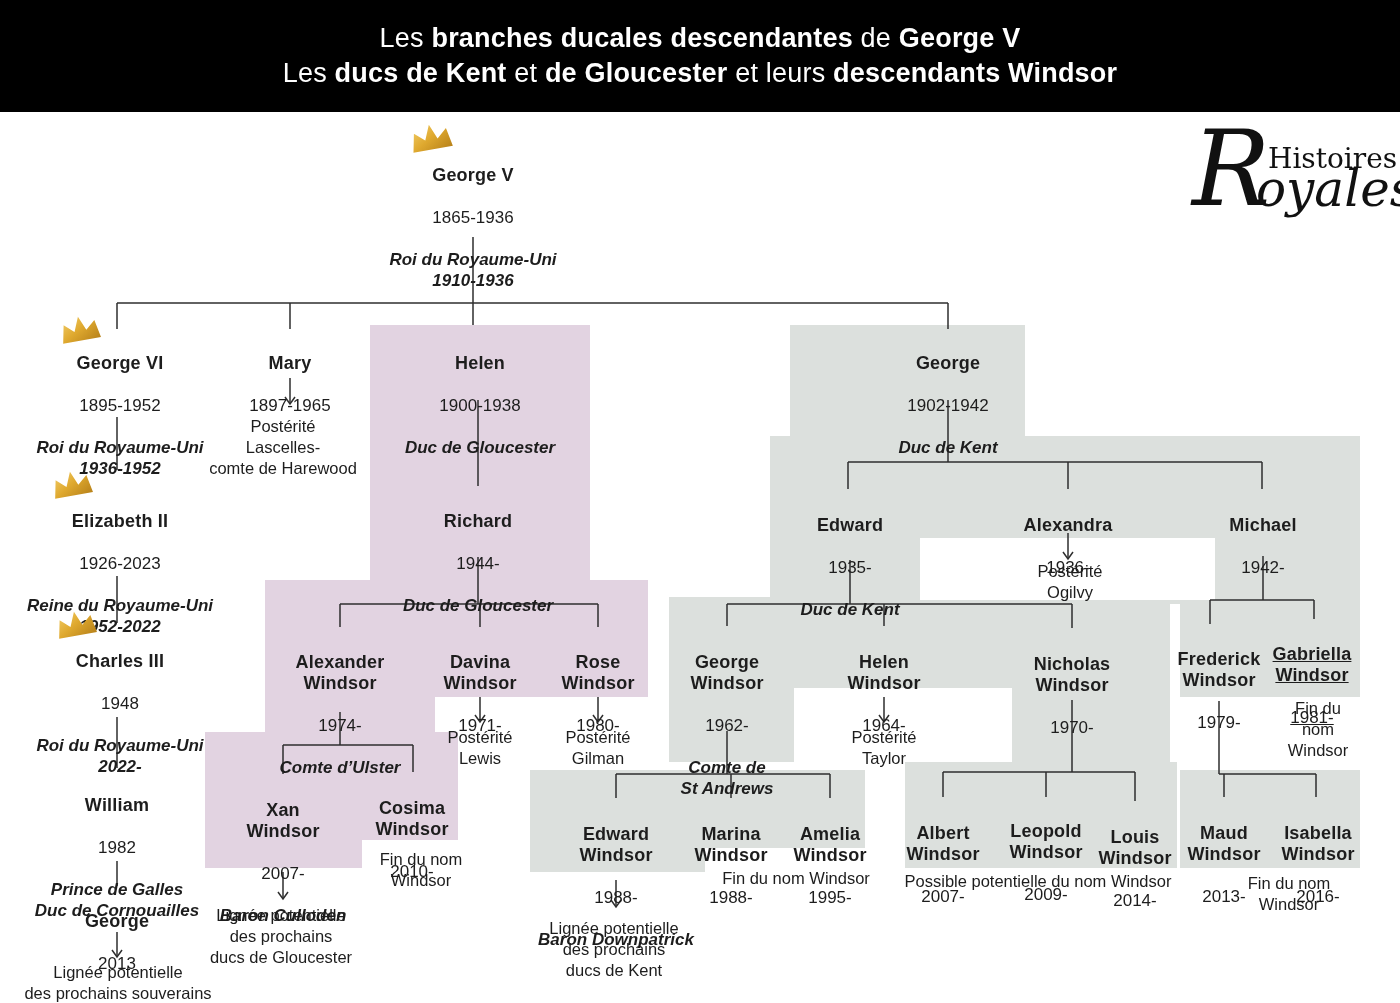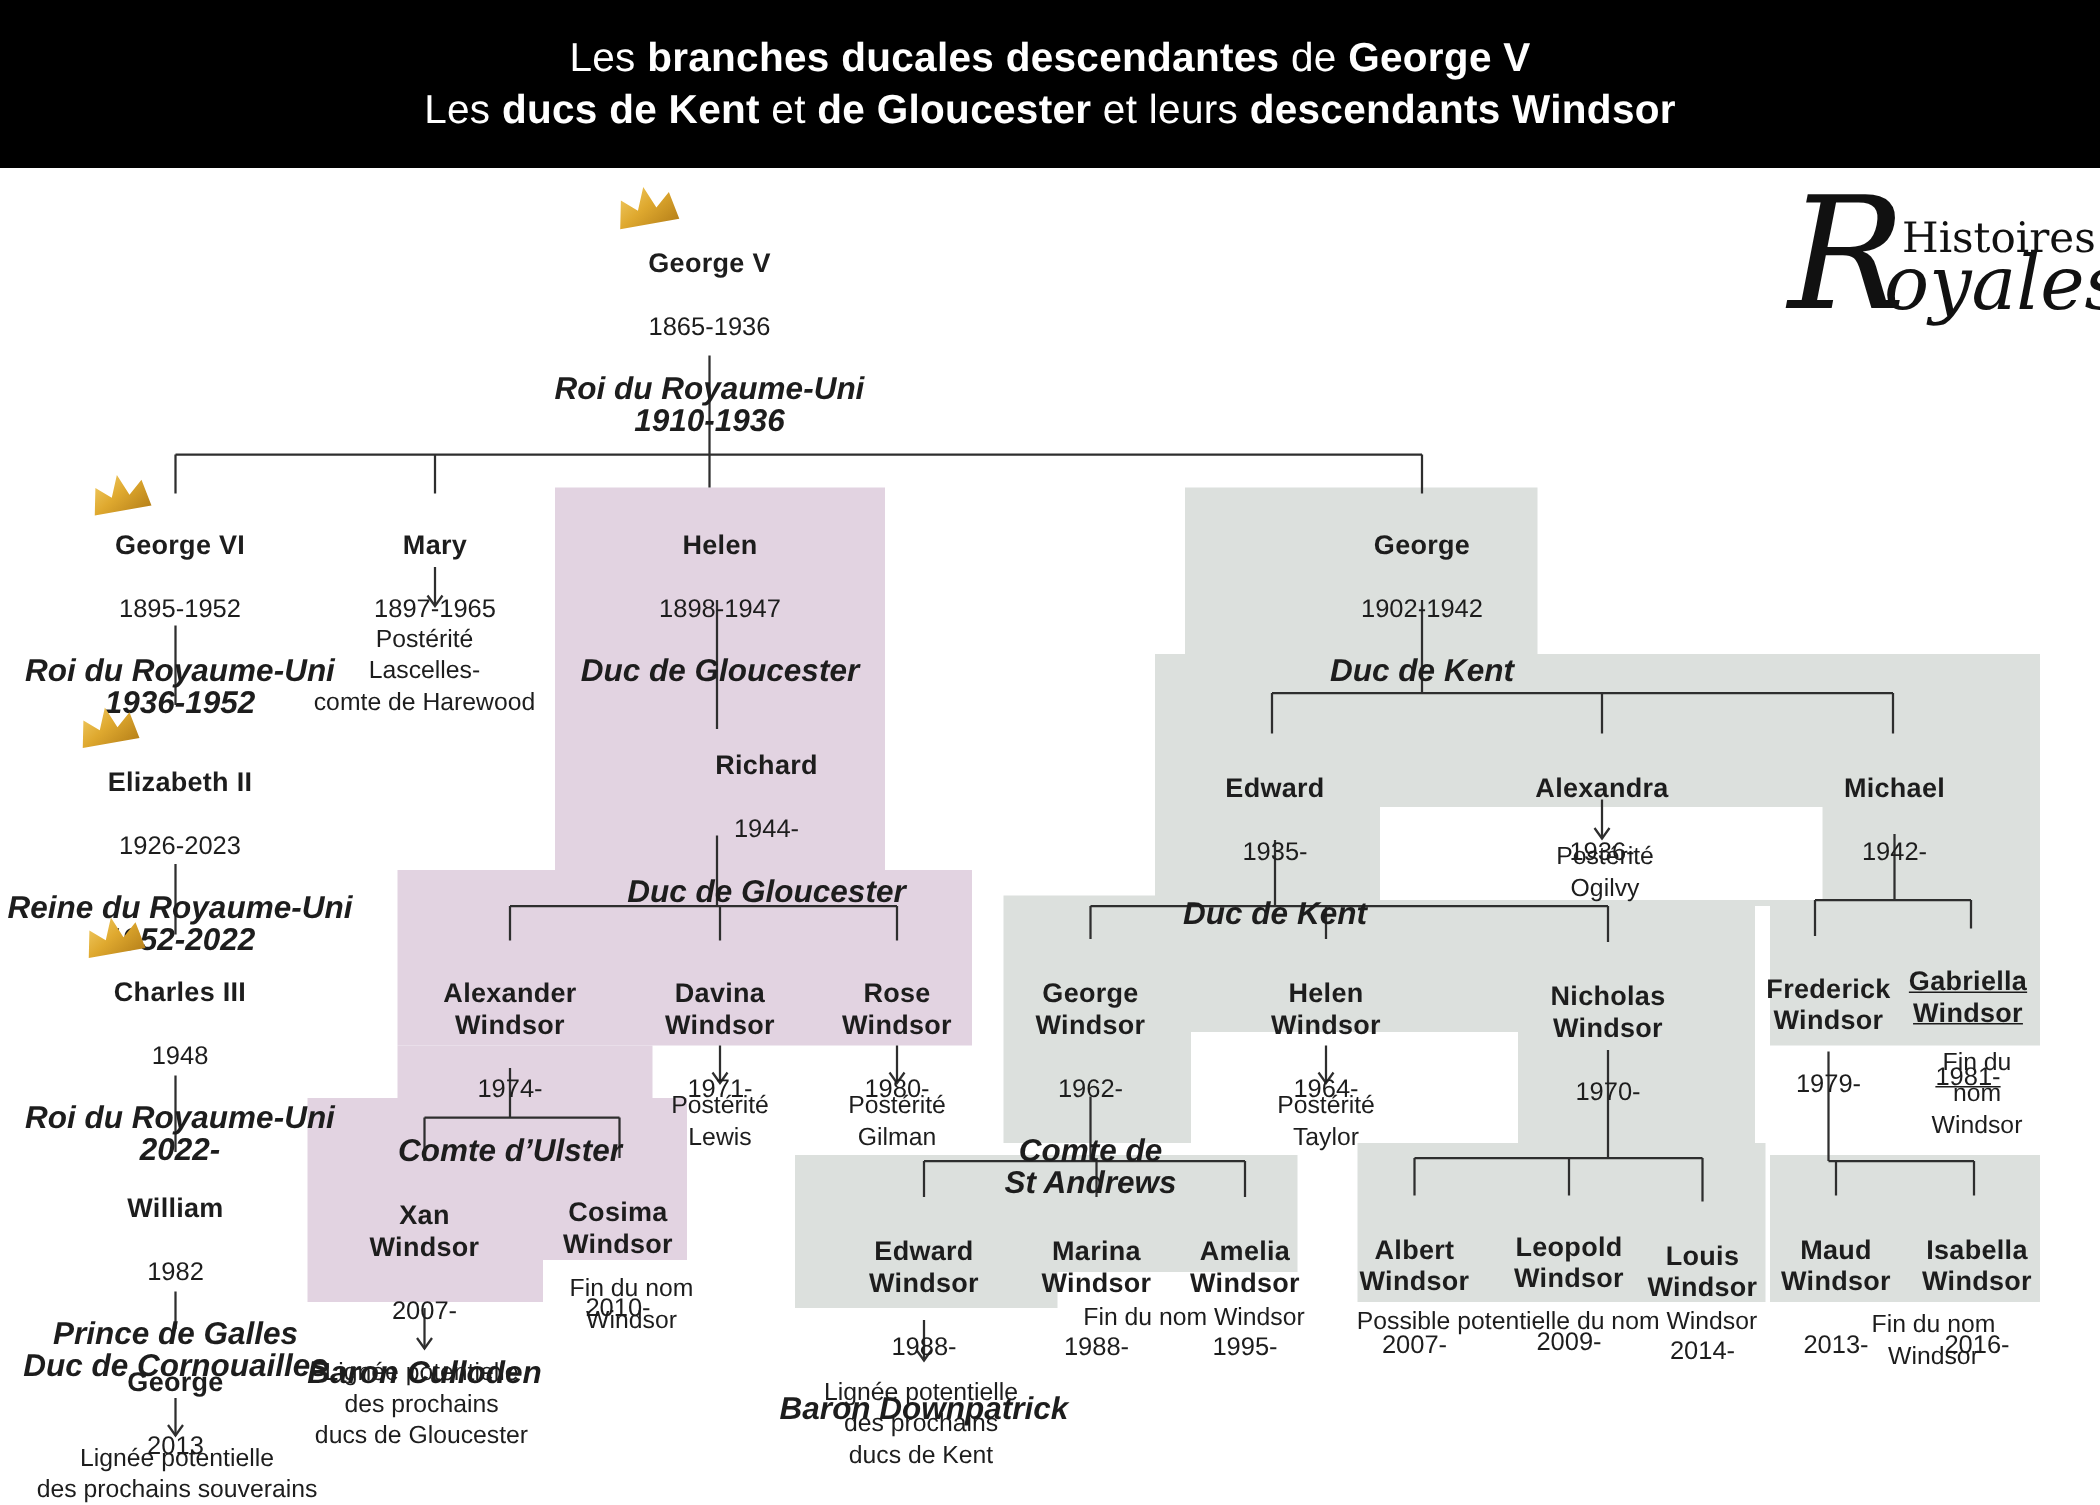--- a/index.html
+++ b/index.html
@@ -21,21 +21,21 @@
   .bg.gray{background:#dce0dd;}
   .bg.white{background:#ffffff;z-index:1;}
   
   #wires{position:absolute;left:0;top:0;z-index:2;}
   .wire{stroke:#2e2e2e;stroke-width:1.5;fill:none;}
   
   .node{position:absolute;transform:translateX(-50%);text-align:center;z-index:3;
         white-space:pre-line;line-height:21px;}
   .nm{font-weight:700;font-size:18px;letter-spacing:.2px;}
   .dt{font-size:17px;}
-  .tt{font-size:21px;font-style:italic;font-weight:600;}
+  .tt{font-size:17px;font-style:italic;font-weight:600;}
   .ann{position:absolute;transform:translateX(-50%);text-align:center;z-index:3;
        font-size:16.5px;line-height:21px;white-space:pre-line;}
   
   .crown{position:absolute;z-index:4;transform:rotate(-10deg);}
 </style>
 </head>
 <body>
 
 <div id="canvas">
 
@@ -171,38 +171,38 @@
 1936-1952</div>
   </div>
 
   <div class="node" style="left:290px;top:332px;">
     <div class="nm">Mary</div>
     <div class="dt">1897-1965</div>
   </div>
 
   <div class="node" style="left:480px;top:332px;">
     <div class="nm">Helen</div>
-    <div class="dt">1898-1947</div>
+    <div class="dt">1900-1938</div>
     <div class="tt">Duc de Gloucester</div>
   </div>
 
   <div class="node" style="left:948px;top:332px;">
     <div class="nm">George</div>
     <div class="dt">1902-1942</div>
     <div class="tt">Duc de Kent</div>
   </div>
 
   <div class="node" style="left:120px;top:490px;">
     <div class="nm">Elizabeth II</div>
     <div class="dt">1926-2023</div>
     <div class="tt">Reine du Royaume-Uni
 1952-2022</div>
   </div>
 
-  <div class="node" style="left:478px;top:479px;margin-left:33px;">
+  <div class="node" style="left:478px;top:490px;">
     <div class="nm">Richard</div>
     <div class="dt">1944-</div>
     <div class="tt">Duc de Gloucester</div>
   </div>
 
   <div class="node" style="left:120px;top:630px;">
     <div class="nm">Charles III</div>
     <div class="dt">1948</div>
     <div class="tt">Roi du Royaume-Uni
 2022-</div>

